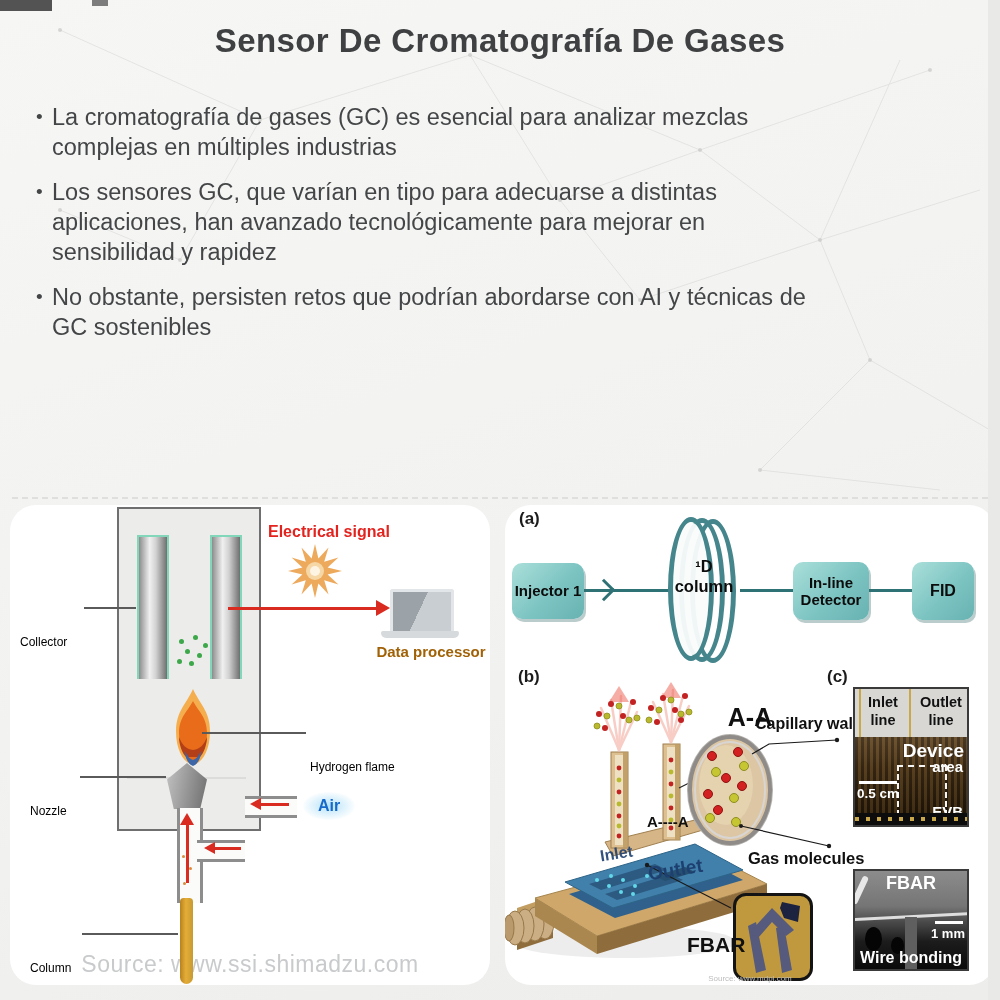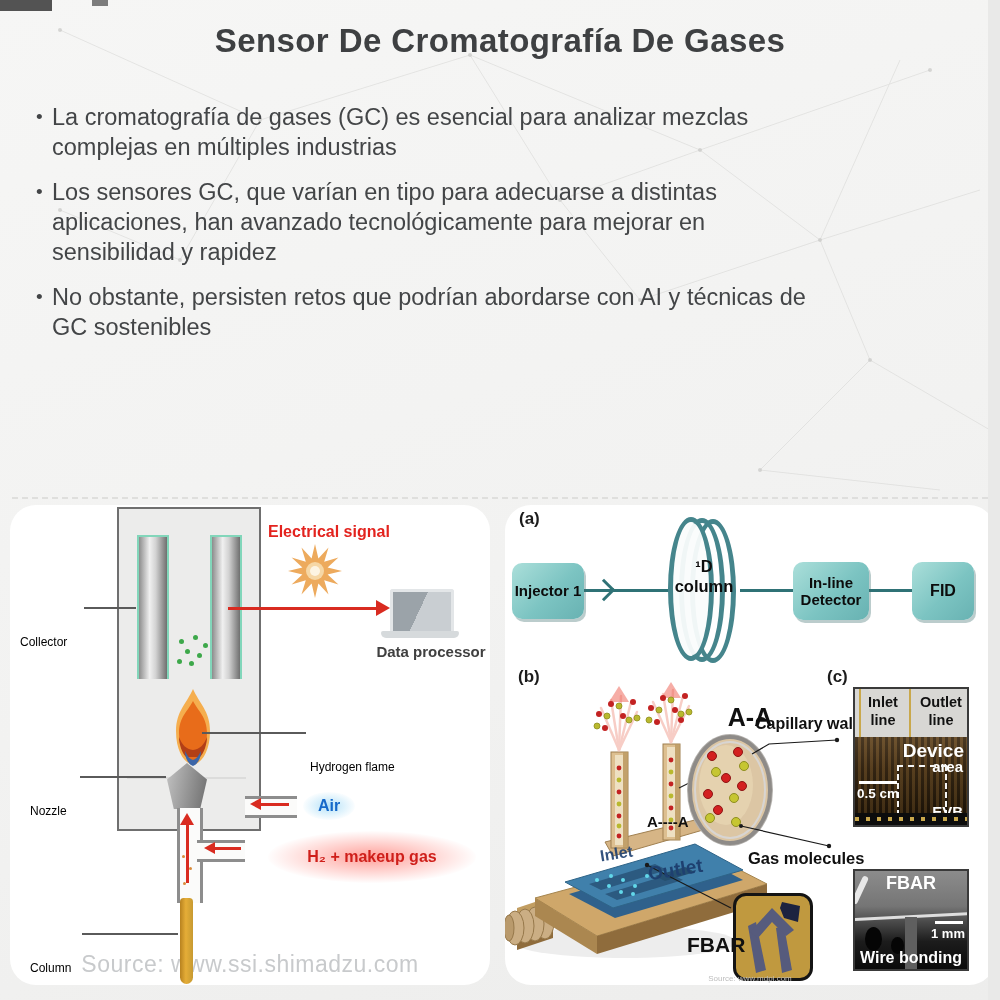--- a/index.html
+++ b/index.html
@@ -32,21 +32,21 @@
   .lbl{font-size:12px;font-weight:500;color:#000000;margin-top:36px;}
   .lline{height:2px;background:#5a5a5a;}
   .esig{font-size:16px;font-weight:700;color:#e3231e;}
   .redshaft{height:3px;background:#d92b20;}
   .redhead-r{width:0;height:0;border-top:8px solid transparent;border-bottom:8px solid transparent;border-left:14px solid #d92b20;}
   .redhead-l{width:0;height:0;border-top:6px solid transparent;border-bottom:6px solid transparent;border-right:11px solid #d92b20;}
   .redhead-u{width:0;height:0;border-left:7px solid transparent;border-right:7px solid transparent;border-bottom:12px solid #d92b20;}
   .laptop-screen{left:380px;top:84px;width:58px;height:42px;border:3px solid #e3e6e8;border-bottom:none;border-radius:3px 3px 0 0;
        background:linear-gradient(295deg,#c9ced2 55%,#9ba3a9 55%);}
   .laptop-base{left:371px;top:126px;width:78px;height:7px;background:#d6dadc;border-radius:2px 2px 5px 5px;}
-  .dproc{left:360px;top:138px;width:122px;text-align:center;font-size:15px;font-weight:600;color:#404040;}
+  .dproc{left:360px;top:138px;width:122px;text-align:center;font-size:15px;font-weight:600;color:#a16207;}
   .nozzle{left:157px;top:258px;width:40px;height:46px;background:linear-gradient(100deg,#c2c2c2,#6e6e6e);
           clip-path:polygon(50% 0,100% 36%,83% 100%,17% 100%,0 36%);}
   .tube-v{left:167px;top:303px;width:20px;height:95px;background:#fbfbfa;border-left:3px solid #8d8d8d;border-right:3px solid #8d8d8d;}
   .tube-h{height:16px;background:#fbfbfa;border-top:3px solid #8d8d8d;border-bottom:3px solid #8d8d8d;}
   .airglow{left:293px;top:287px;width:52px;height:28px;border-radius:50%;
            background:radial-gradient(ellipse at center,#b5e2f8 0%,rgba(181,226,248,0) 75%);
            font-size:16px;font-weight:700;color:#1669c9;text-align:center;line-height:28px;}
   .h2glow{left:258px;top:326px;width:208px;height:52px;border-radius:50%;
           background:radial-gradient(ellipse at center,rgba(255,110,100,.65) 0%,rgba(255,110,100,0) 72%);
           font-size:16px;font-weight:700;color:#cf1f1a;text-align:center;line-height:52px;}
@@ -199,21 +199,20 @@
     <span class="abs odot" style="left:173px;top:377px;"></span>
 
     <div class="abs tube-h" style="left:235px;top:291px;width:52px;"></div>
     <div class="abs redhead-l" style="left:240px;top:293px;"></div>
     <div class="abs redshaft" style="left:251px;top:298px;width:28px;"></div>
     <div class="abs airglow">Air</div>
 
     <div class="abs tube-h" style="left:187px;top:335px;width:48px;"></div>
     <div class="abs redhead-l" style="left:194px;top:337px;"></div>
     <div class="abs redshaft" style="left:205px;top:342px;width:26px;"></div>
-    <div class="abs h2glow">H₂ + makeup gas</div>
 
     <div class="abs column-bar"></div>
     <div class="abs lbl" style="left:20px;top:420px;">Column</div>
     <div class="abs lline" style="left:72px;top:428px;width:96px;"></div>
 
     <div class="abs srcL">Source: www.ssi.shimadzu.com</div>
   </div>
 
   <div id="panelR" class="abs panel">
 

